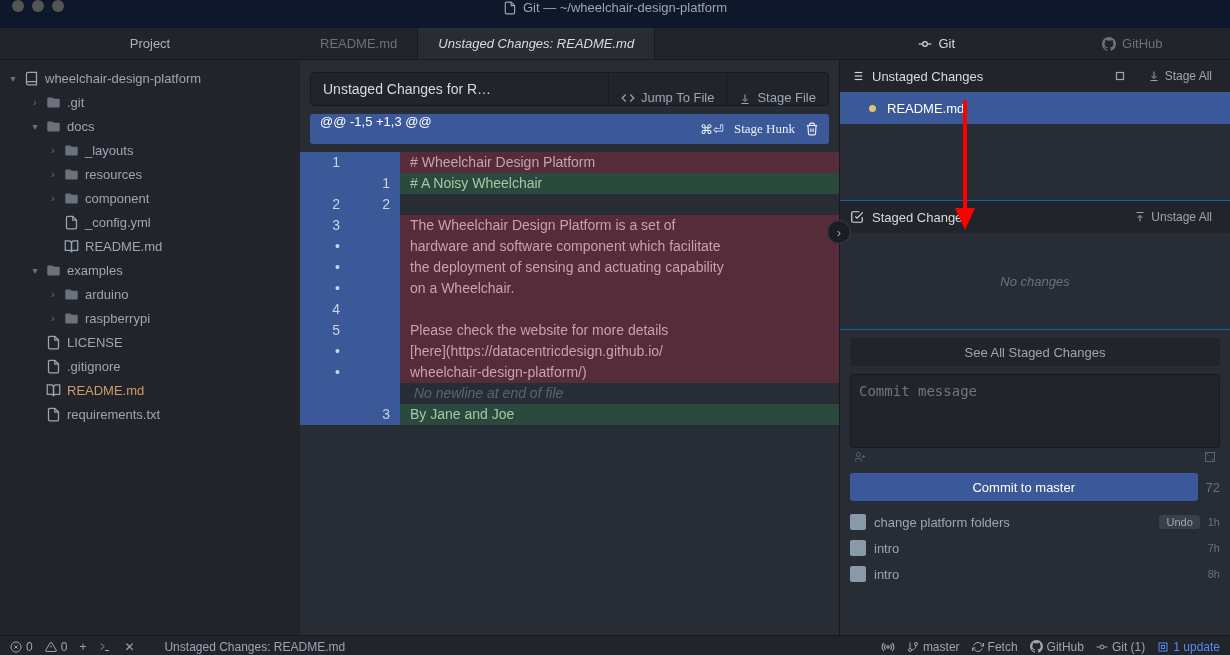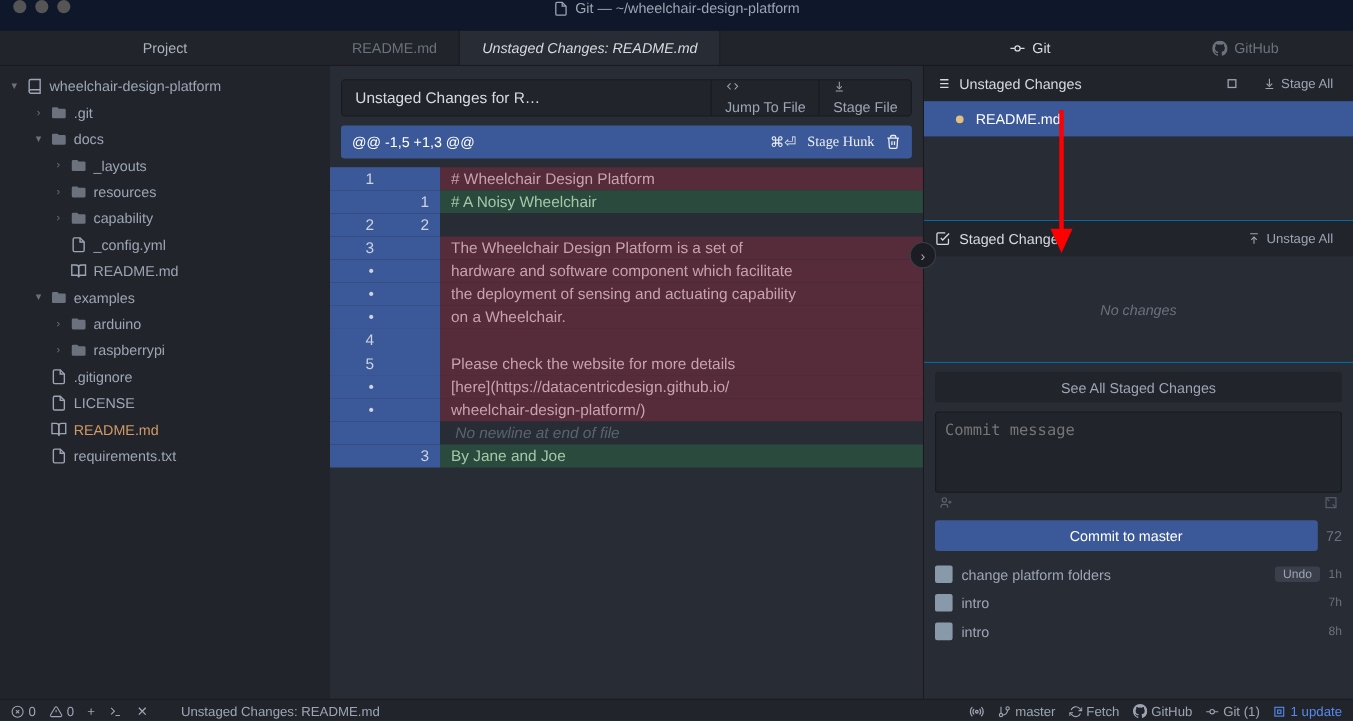--- a/index.html
+++ b/index.html
@@ -26,23 +26,23 @@
 .tree-row { display:flex; align-items:center; height:24px; cursor:pointer; gap:6px; color:#9da5b4; }
 .tree-row.mod { color:#d19a66; }
 .chev { width:10px; display:inline-block; color:#6b727d; font-size:10px; text-align:center; }
 .ficon { width:15px; height:15px; flex-shrink:0; }
 
 .editor { flex:1; background:#282c34; display:flex; flex-direction:column; }
 
 .diff-top { padding:12px 10px 8px 10px; display:flex; flex-direction:column; gap:8px; }
 .diff-bar { display:flex; gap:0; align-items:center; background:#21252b; border:1px solid #181a1f; border-radius:4px; overflow:hidden; height:34px; }
 .diff-bar .lbl { flex:1; padding:0 12px; color:#d7dae0; font-size:14px; overflow:hidden; white-space:nowrap; text-overflow:ellipsis; }
-.diff-bar .btn { padding:0 12px; height:100%; display:flex; align-items:flex-start; gap:6px; border-left:1px solid #181a1f; cursor:pointer; color:#9da5b4; font-size:13px;flex-direction:column; }
-
-.hunk-bar { display:flex; align-items:center; background:#3b5998; color:#fff; height:30px; border-radius:3px; padding:0 10px; font-family: Menlo, Consolas, monospace; font-size:13px; }
+.diff-bar .btn { padding:0 12px; height:100%; display:flex; align-items:flex-end; gap:6px; border-left:1px solid #181a1f; cursor:pointer; color:#9da5b4; font-size:13px; }
+
+.hunk-bar { display:flex; background:#3b5998; color:#fff; height:30px; border-radius:3px; padding:0 10px; font-family: Menlo, Consolas, monospace; font-size:13px; }
 .hunk-bar .range { flex:1; }
 .hunk-bar .ctrl { display:flex; align-items:center; gap:10px; opacity:.9; cursor:pointer; }
 .hunk-bar .sh { font-family:-apple-system; }
 .trash { width:14px; height:16px; }
 
 .code { font-family: Menlo, Consolas, monospace; font-size:14px; line-height:21px; position:relative; }
 .ln { display:flex; }
 .gut { width:50px; text-align:right; padding-right:10px; background:#3b5998; color:#cdd3e0; user-select:none; }
 .gut2 { width:50px; text-align:right; padding-right:10px; background:#3b5998; color:#cdd3e0; user-select:none; }
 .src { flex:1; padding-left:10px; white-space:pre; color:#abb2bf; }
@@ -167,21 +167,21 @@
           <svg class="ficon" viewBox="0 0 24 24" fill="#6b727d">
             <path d="M10 4H4a2 2 0 0 0-2 2v12a2 2 0 0 0 2 2h16a2 2 0 0 0 2-2V8a2 2 0 0 0-2-2h-8l-2-2z"></path>
           </svg>
           <span>resources</span>
         </div>
         <div class="tree-row" style="padding-left: 48px;">
           <span class="chev">›</span>
           <svg class="ficon" viewBox="0 0 24 24" fill="#6b727d">
             <path d="M10 4H4a2 2 0 0 0-2 2v12a2 2 0 0 0 2 2h16a2 2 0 0 0 2-2V8a2 2 0 0 0-2-2h-8l-2-2z"></path>
           </svg>
-          <span>capability</span>
+          <span>component</span>
         </div>
         <div class="tree-row" style="padding-left: 48px;">
           <span class="chev"></span>
           <svg class="ficon" viewBox="0 0 24 24" fill="none" stroke="#9da5b4" stroke-width="2">
             <path d="M14 2H6a2 2 0 0 0-2 2v16a2 2 0 0 0 2 2h12a2 2 0 0 0 2-2V8z"></path>
             <path d="M14 2v6h6"></path>
           </svg>
           <span>_config.yml</span>
         </div>
         <div class="tree-row" style="padding-left: 48px;">
@@ -212,29 +212,29 @@
             <path d="M10 4H4a2 2 0 0 0-2 2v12a2 2 0 0 0 2 2h16a2 2 0 0 0 2-2V8a2 2 0 0 0-2-2h-8l-2-2z"></path>
           </svg>
           <span>raspberrypi</span>
         </div>
         <div class="tree-row" style="padding-left: 30px;">
           <span class="chev"></span>
           <svg class="ficon" viewBox="0 0 24 24" fill="none" stroke="#9da5b4" stroke-width="2">
             <path d="M14 2H6a2 2 0 0 0-2 2v16a2 2 0 0 0 2 2h12a2 2 0 0 0 2-2V8z"></path>
             <path d="M14 2v6h6"></path>
           </svg>
-          <span>.gitignore</span>
+          <span>LICENSE</span>
         </div>
         <div class="tree-row" style="padding-left: 30px;">
           <span class="chev"></span>
           <svg class="ficon" viewBox="0 0 24 24" fill="none" stroke="#9da5b4" stroke-width="2">
             <path d="M14 2H6a2 2 0 0 0-2 2v16a2 2 0 0 0 2 2h12a2 2 0 0 0 2-2V8z"></path>
             <path d="M14 2v6h6"></path>
           </svg>
-          <span>LICENSE</span>
+          <span>.gitignore</span>
         </div>
         <div class="tree-row mod" style="padding-left: 30px;">
           <span class="chev"></span>
           <svg class="ficon" viewBox="0 0 24 24" fill="none" stroke="#9da5b4" stroke-width="2">
             <path d="M2 3h6a4 4 0 0 1 4 4v14a3 3 0 0 0-3-3H2z"></path>
             <path d="M22 3h-6a4 4 0 0 0-4 4v14a3 3 0 0 1 3-3h7z"></path>
           </svg>
           <span>README.md</span>
         </div>
         <div class="tree-row" style="padding-left: 30px;">

